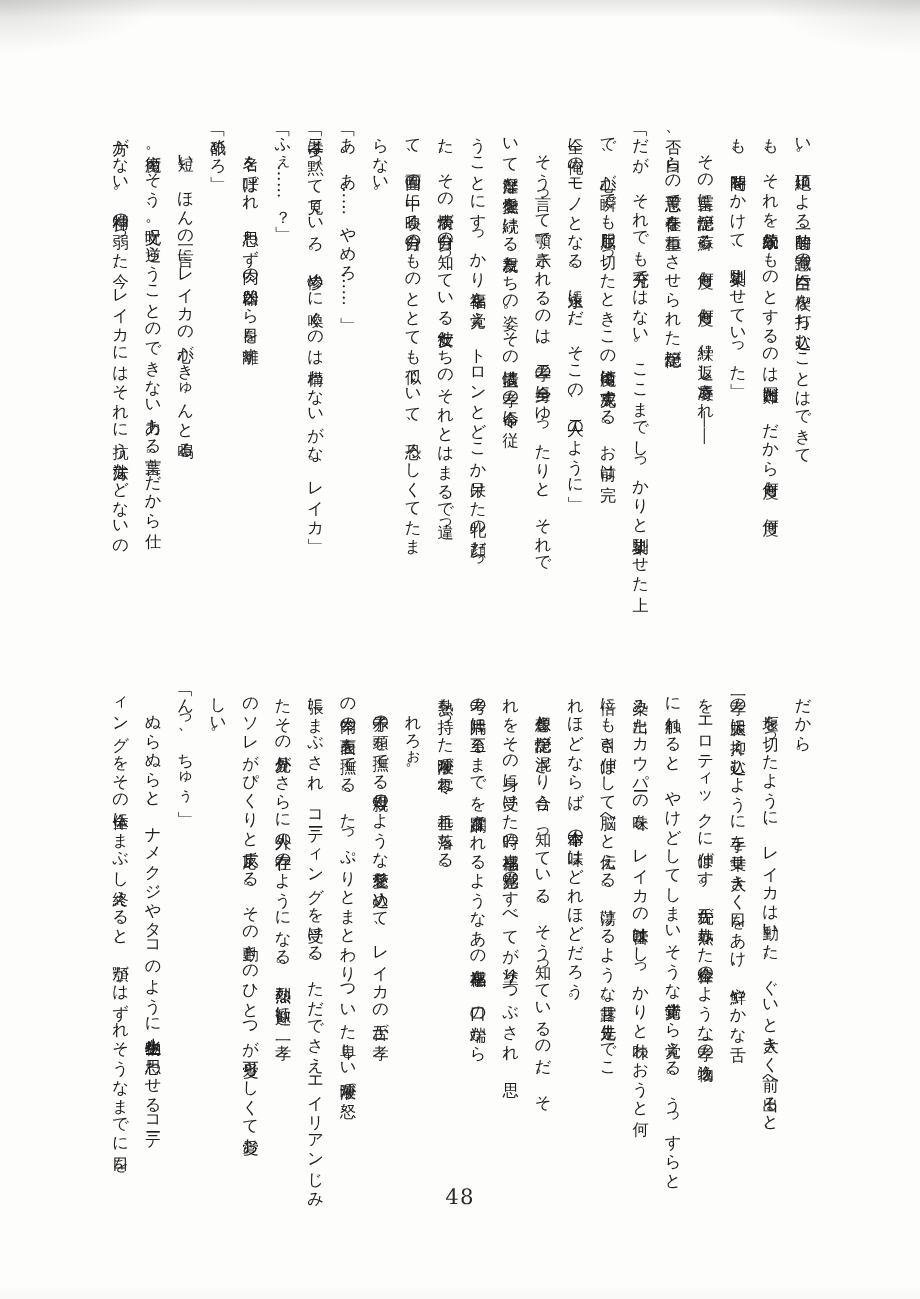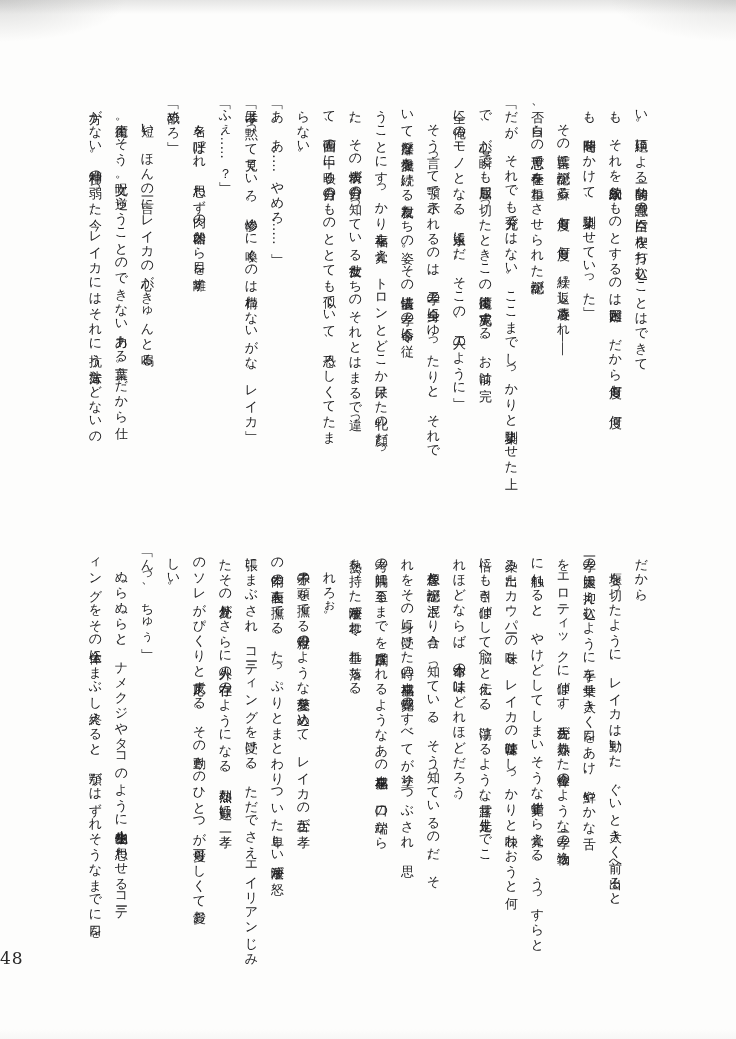--- a/index.html
+++ b/index.html
@@ -45,20 +45,21 @@
     margin: 0;
     padding: 0;
     line-height: 26px; 
     white-space: pre;
   }
   .page-number {
     position: absolute;
     top: 948px;
     left: 0;
     width: 736px;
+    text-align: center;
     font-size: 17px;
     letter-spacing: 1px;
     color: #2a2a2a;
   }
 </style>
 </head>
 <body>
 
 <div class="page">
 

